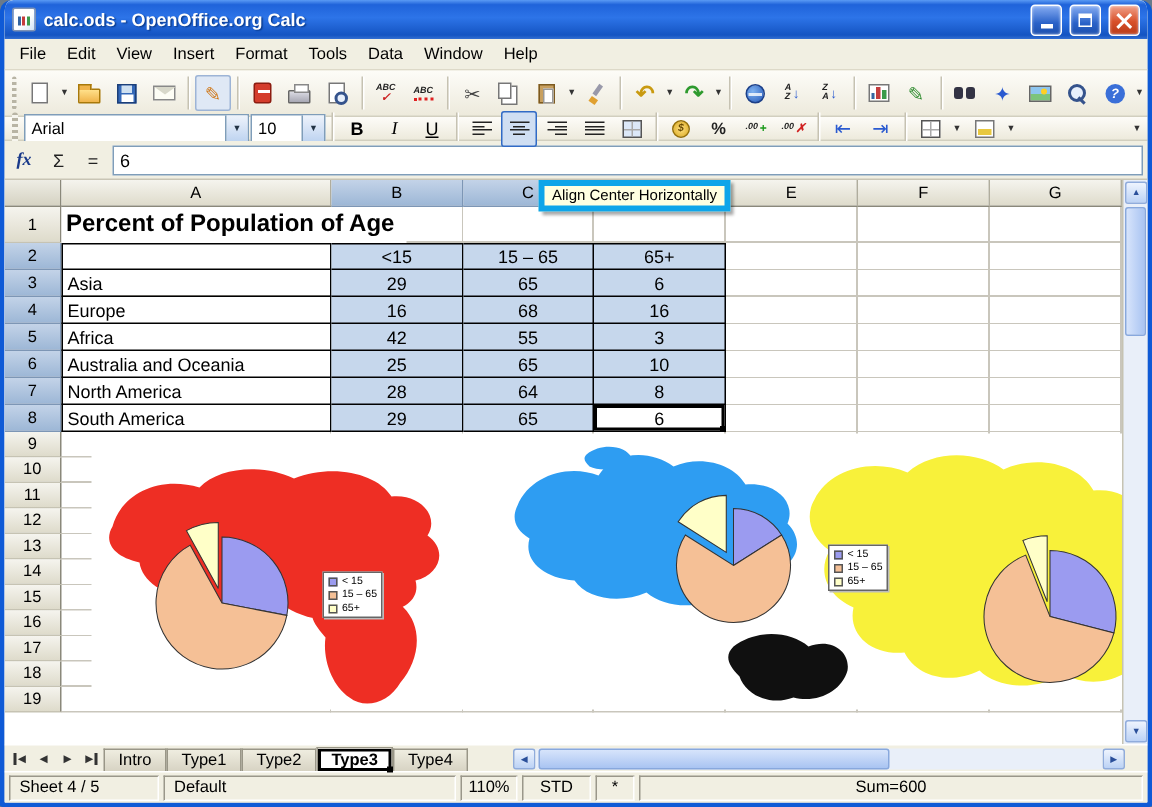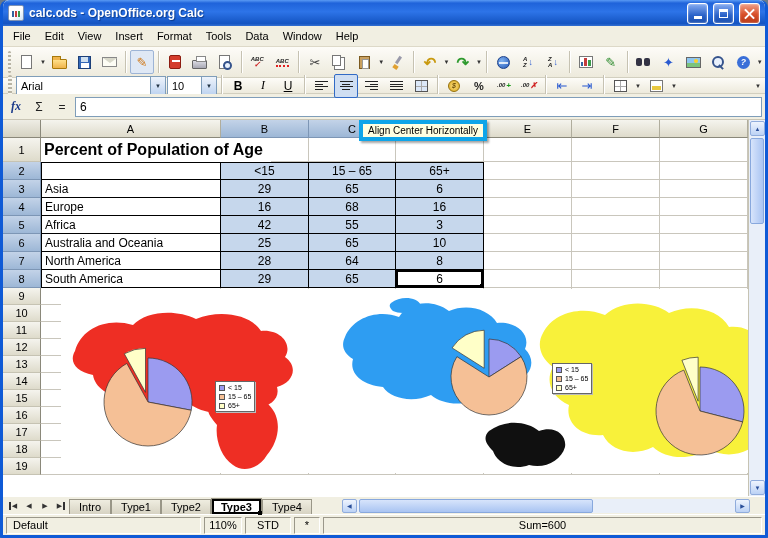--- a/index.html
+++ b/index.html
@@ -612,20 +612,21 @@
     <div class="hscroll">
       <span class="hbtn">◀</span>
       <div class="htrack">
           <div class="hthumb"></div>
         </div>
       <span class="hbtn">▶</span>
     </div>
   </div>
 
   <div class="statusbar">
+    <span class="sfield f-sheet">Sheet 4 / 5</span>
     <span class="sfield f-style">Default</span>
     <span class="sfield f-zoom">110%</span>
     <span class="sfield f-mode">STD</span>
     <span class="sfield f-mod">*</span>
     <span class="sfield f-sum">Sum=600</span>
   </div>
 
   <div class="tooltip">Align Center Horizontally</div>
 </div>
 

